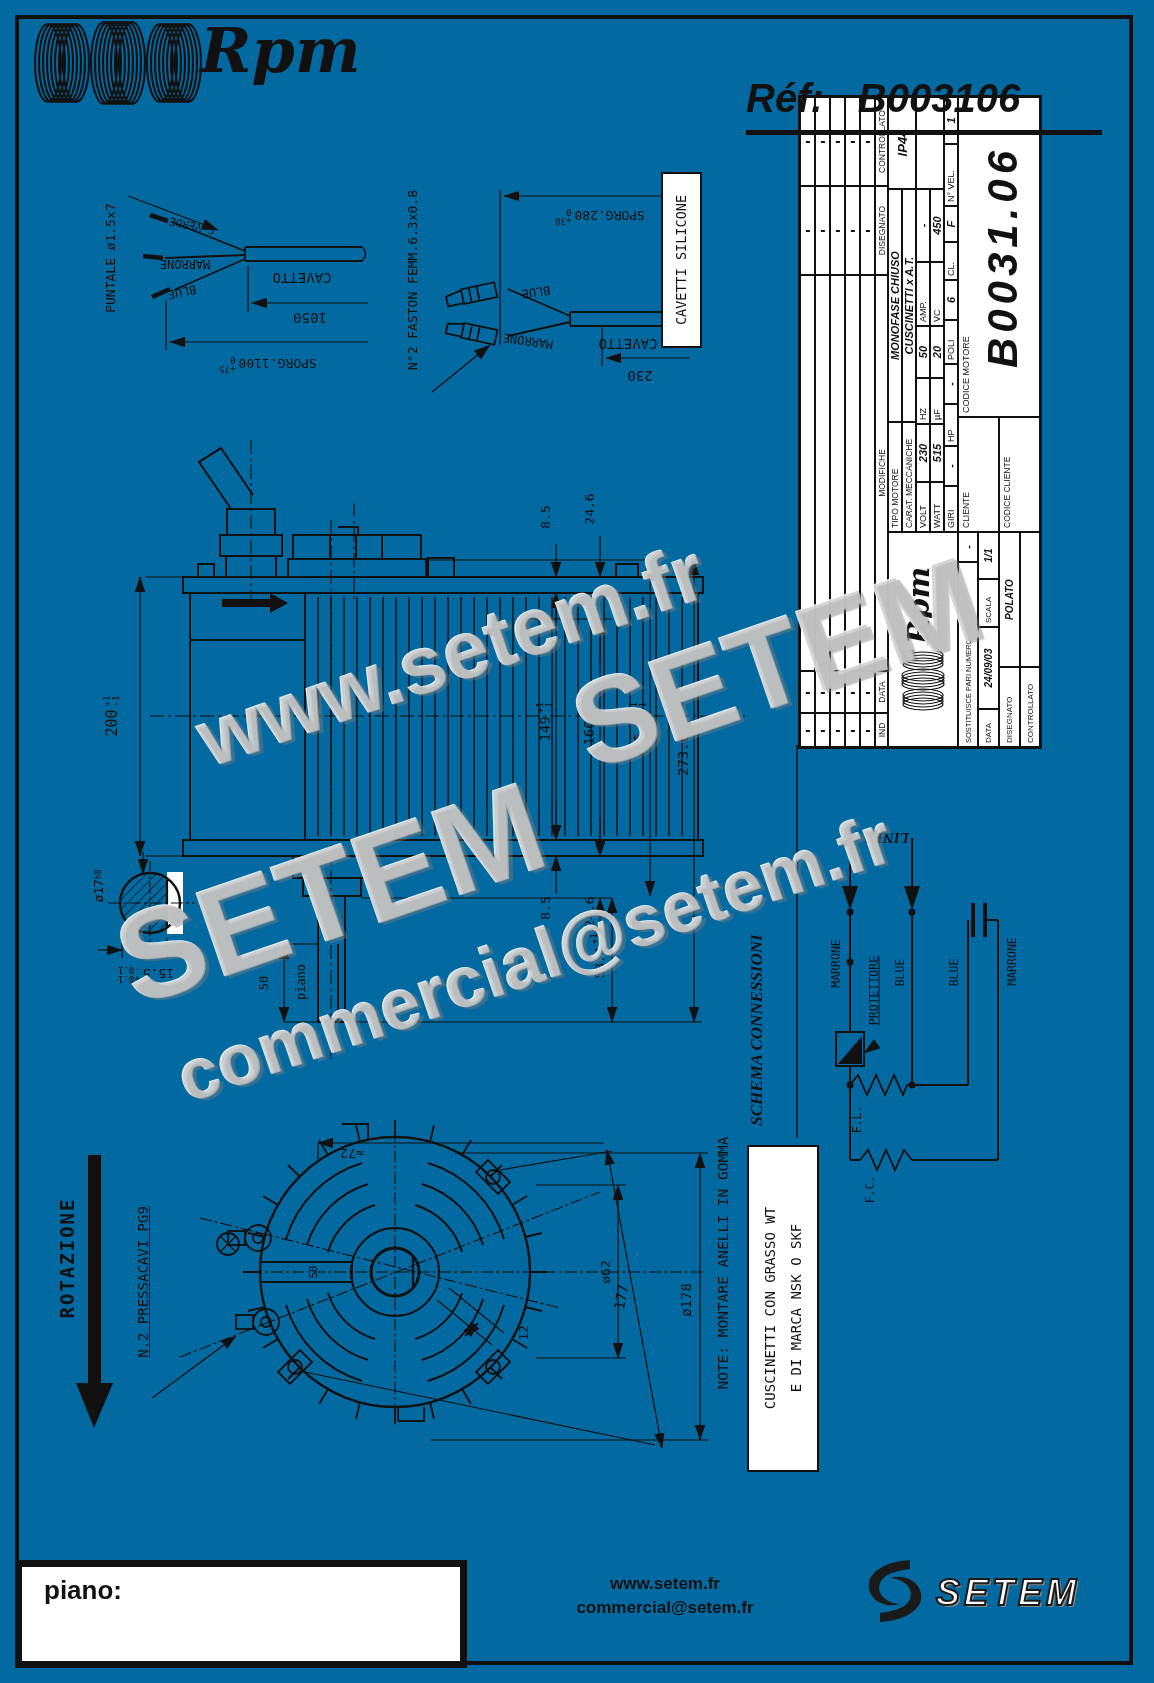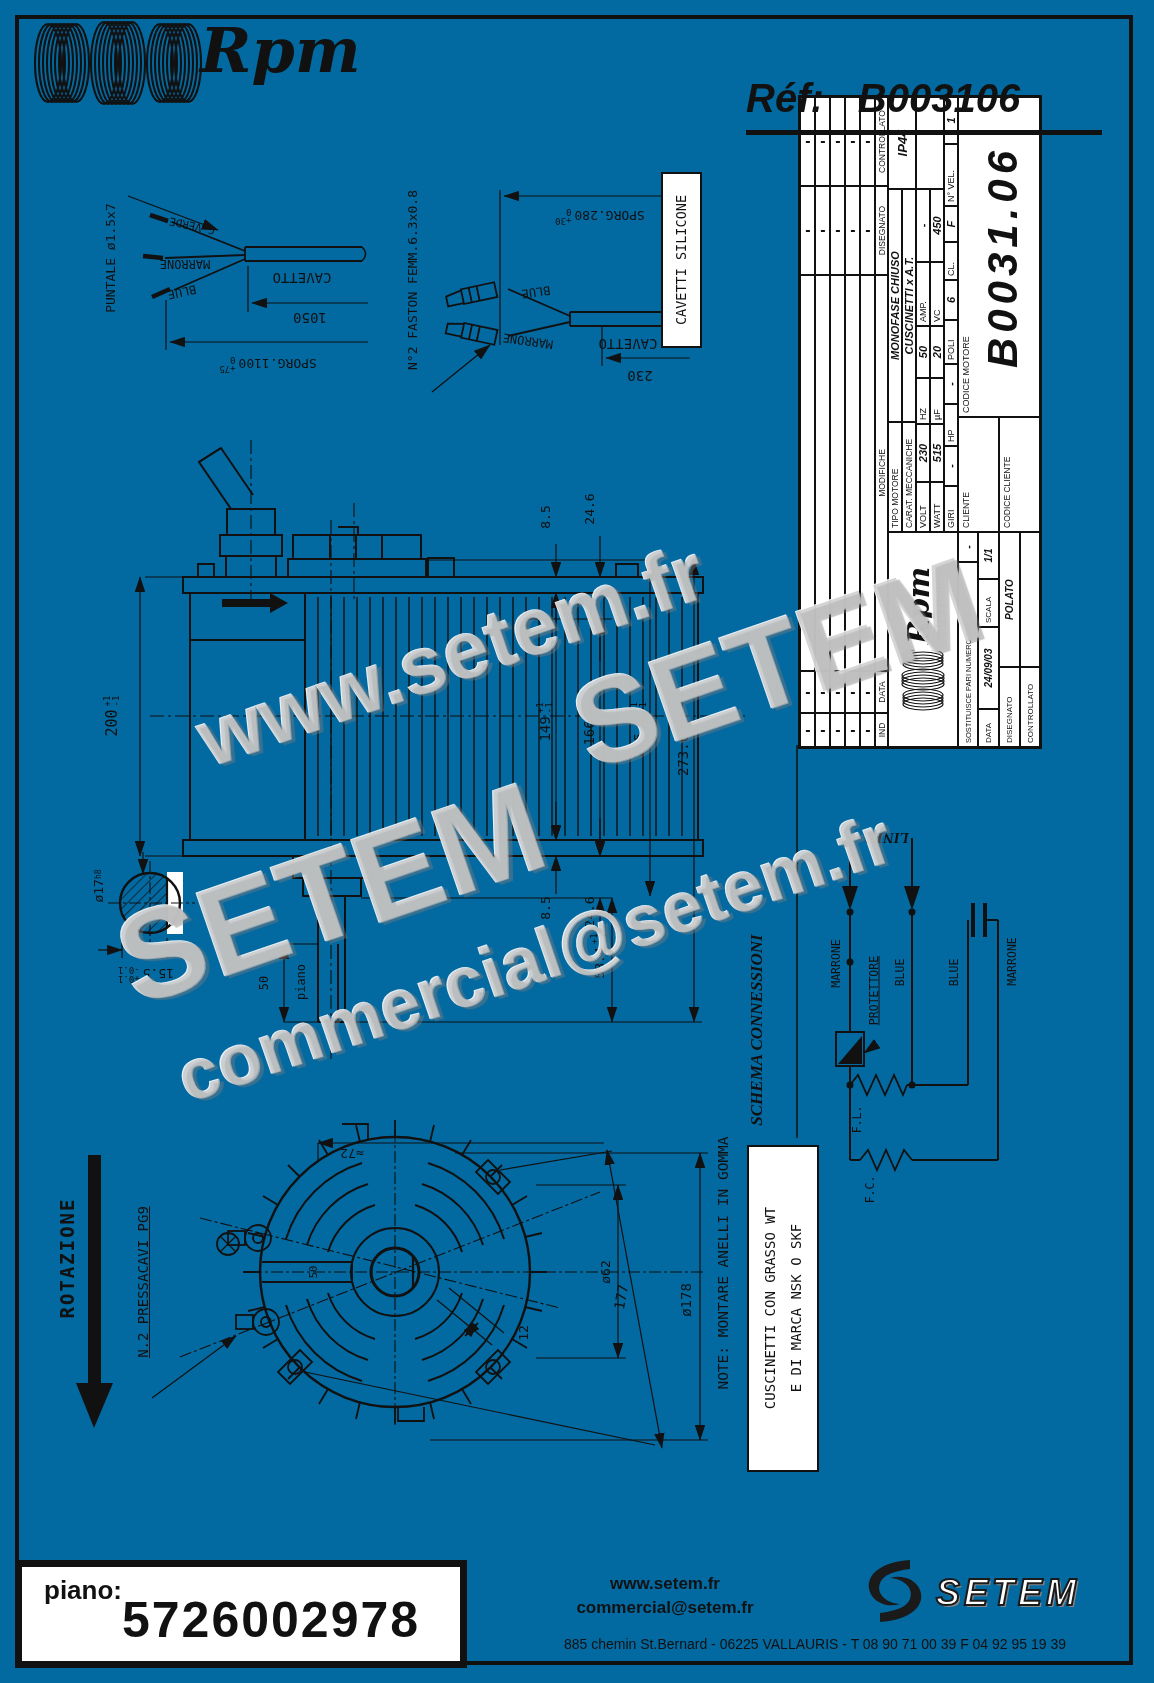--- a/index.html
+++ b/index.html
@@ -518,23 +518,21 @@
     </div>
   </div>
 
   <div class="wm" style="left:185px;top:600px;width:580px;font-size:82px;transform:rotate(-19deg)">www.setem.fr</div>
   <div class="wm" style="left:110px;top:820px;width:440px;font-size:128px;transform:rotate(-19deg)">SETEM</div>
   <div class="wm" style="left:565px;top:585px;width:470px;font-size:122px;transform:rotate(-19deg)">SETEM</div>
   <div class="wm" style="left:160px;top:920px;width:730px;font-size:72px;transform:rotate(-19deg)">commercial@setem.fr</div>
 
   <div class="codebox">
     <div style="position:absolute;left:22px;top:8px;font-size:26px;font-weight:bold">piano:</div>
-    <div style="position:absolute;left:100px;top:24px;font-size:50px;font-weight:bold;letter-spacing:2px">5726002978</div>
   </div>
   <div class="abs" style="left:540px;top:1574px;width:250px;text-align:center;font-size:17px;font-weight:bold;z-index:5">www.setem.fr</div>
   <div class="abs" style="left:540px;top:1598px;width:250px;text-align:center;font-size:17px;font-weight:bold;z-index:5">commercial@setem.fr</div>
-  <div class="abs" style="left:500px;top:1636px;width:630px;text-align:center;font-size:14px;z-index:5">885 chemin St.Bernard  -  06225 VALLAURIS  -  T 08 90 71 00 39   F 04 92 95 19 39</div>
   <svg class="abs" style="left:858px;top:1558px;z-index:5" width="72" height="66" viewBox="0 0 72 66">
     <path d="M52,2 C22,4 6,18 12,34 c4,11 18,16 30,12 c-14,-1 -24,-10 -20,-21 c3,-8 14,-12 30,-14 z" fill="#1a1a1a"></path>
     <path d="M22,64 c30,-2 46,-16 40,-32 c-4,-11 -18,-16 -30,-12 c14,1 24,10 20,21 c-3,8 -14,12 -30,14 z" fill="#1a1a1a"></path>
   </svg>
   <div class="abs" style="left:936px;top:1572px;font-size:36px;font-weight:bold;font-style:italic;letter-spacing:4px;color:#fff;-webkit-text-stroke:2px #1a1a1a;text-shadow:2px 2px 0 #888;z-index:5">SETEM</div>
 </div>
 
 </body></html>

